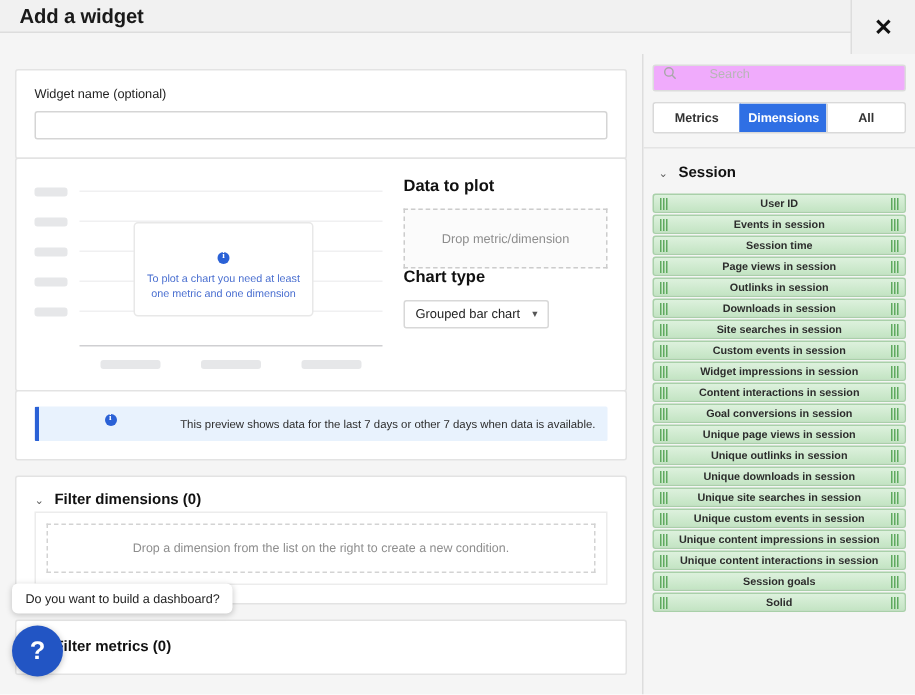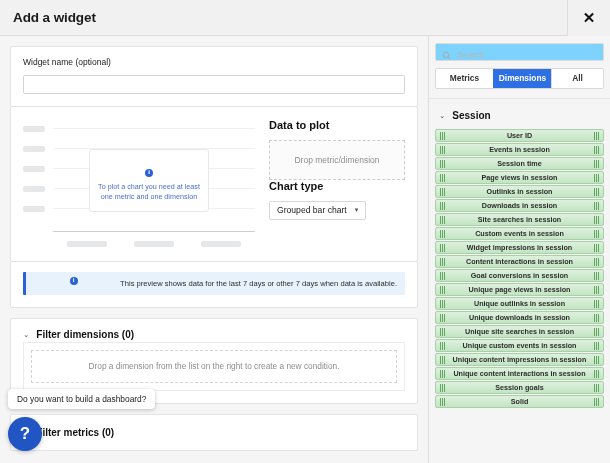--- a/index.html
+++ b/index.html
@@ -6,21 +6,21 @@
   html, body {
     width: 610px; height: 463px;
     font-family: "Liberation Sans", sans-serif;
     background: #ffffff;
     overflow: hidden;
   }
   .app { position: relative; width: 610px; height: 463px; background:#f5f5f5; }
 
   
   .header {
-    position: absolute; top:0; left:0; width:610px; height:36px;
+    position: absolute; top:0; left:0; width:610px; height:22px;
     background:#f1f1f1; border-bottom:1px solid #dddddd;
     display:flex; align-items:center;text-align:center;
   }
   .header-title {
     font-size:13.5px; font-weight:bold; color:#1a1a1a;
     margin-left:13px; letter-spacing:-0.1px;
   }
   .header-divider {
     position:absolute; right:42px; top:0; width:1px; height:36px; background:#dddddd;
   }
@@ -108,22 +108,22 @@
   }
   .card-filter2 { margin-top:10px; padding:12px 12px 12px 12px; }
 
   
   .right-panel {
     position:absolute; top:36px; right:0; width:182px; height:427px;
     background:#f5f5f5; border-left:1px solid #dddddd; overflow:hidden;
   }
   .search-wrap { padding:7px 6px 0 6px; }
   .search-box {
-    display:flex; align-items:flex-end; gap:6px; height:18px;
-    background:#7dd3fc; border:1px solid #dcdcdc; border-radius:2px; padding:0 6px;
+    display:flex; align-items:flex-start; gap:22px; height:18px;
+    background:#f0abfc; border:1px solid #dcdcdc; border-radius:2px; padding:0 6px;
   }
   .search-input {
     border:none; outline:none; flex:1; font-size:8.5px; color:#333;
     font-family:"Liberation Sans", sans-serif; background:transparent;
   }
   .search-input::placeholder { color:#b6b6b6; }
   .tabs {
     display:flex; margin:7px 6px 0 6px;
     border:1px solid #d9d9d9; border-radius:2px; overflow:hidden; background:#fff;
   }

